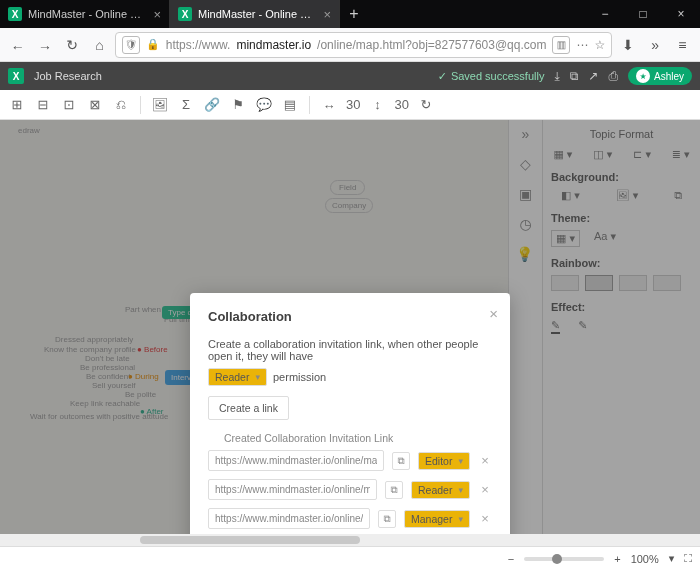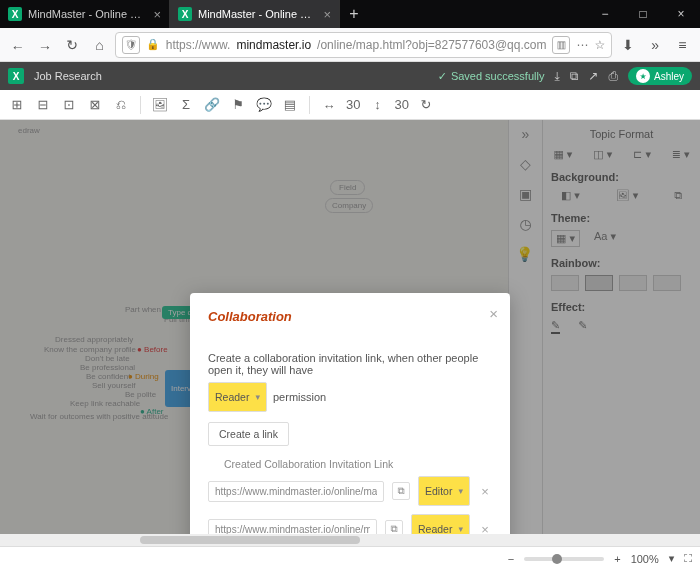--- a/index.html
+++ b/index.html
@@ -46,24 +46,24 @@
   .panel-sec{font-weight:600;color:#555;margin:10px 0 6px;}
   .rainbow-grid{display:flex;gap:6px;}
   .rb{width:28px;height:16px;border:1px solid #ccc;background:#eee;}
   .rb.sel{border:1px solid #999;background:#ddd;}
 
   .sidebar-tools{position:absolute;right:158px;top:0;width:34px;background:#fff;border-left:1px solid #ddd;height:100%;display:flex;flex-direction:column;align-items:center;padding-top:6px;gap:14px;color:#888;font-size:14px;}
 
   
   .overlay{position:absolute;inset:0;background:rgba(50,50,50,0.45);}
   .modal{position:absolute;left:190px;top:173px;width:320px;background:#fff;border-radius:4px;box-shadow:0 4px 20px rgba(0,0,0,.25);padding:16px 18px;font-size:11px;color:#555;}
-  .modal h3{font-size:13px;color:#c2410c;margin-bottom:28px;font-style:italic;}
+  .modal h3{font-size:13px;color:#404040;margin-bottom:14px;}
   .modal .close{position:absolute;top:12px;right:12px;color:#aaa;font-size:15px;cursor:pointer;}
   .perm-row{display:flex;align-items:center;gap:6px;margin:6px 0 10px;}
-  .dd{border:1px solid #ddd;border-radius:2px;padding:8px 6px;display:inline-flex;align-items:center;gap:4px;background:#fde047;font-size:10.5px;}
+  .dd{border:1px solid #ddd;border-radius:2px;padding:2px 6px;display:inline-flex;align-items:center;gap:4px;background:#eab308;font-size:10.5px;}
   .dd::after{content:"▾";font-size:9px;color:#888;margin-left:2px;}
   .btn{border:1px solid #ddd;border-radius:2px;padding:5px 10px;background:#fff;font-size:10.5px;display:inline-block;}
   .section-label{color:#888;margin:12px 16px 6px;font-size:10.5px;}
   .link-row{display:flex;align-items:center;gap:8px;margin-bottom:8px;}
   .link-row input{flex:1;border:1px solid #ddd;border-radius:2px;padding:4px 6px;font-size:10px;color:#888;background:#fff;min-width:0;}
   .iconbtn{width:18px;height:18px;border:1px solid #ddd;border-radius:2px;display:flex;align-items:center;justify-content:center;color:#888;font-size:10px;background:#fff;}
   .xbtn{color:#aaa;font-size:13px;width:14px;text-align:center;}
   .partners{margin-top:10px;}
   .partner-row{display:flex;align-items:center;gap:8px;margin-top:8px;}
   .plogo{font-size:8px;color:#888;border:1px solid #ccc;border-radius:2px;padding:1px 3px;}
@@ -181,21 +181,21 @@
     <div class="mm" style="left:137px;top:225px;color:#d33;">● Before</div>
     <div class="mm" style="left:85px;top:234px;">Don't be late</div>
     <div class="mm" style="left:80px;top:243px;">Be professional</div>
     <div class="mm" style="left:86px;top:252px;">Be confident</div>
     <div class="mm" style="left:128px;top:252px;color:#e68a00;">● During</div>
     <div class="mm" style="left:92px;top:261px;">Sell yourself</div>
     <div class="mm" style="left:97px;top:270px;margin-left:28px;">Be polite</div>
     <div class="mm" style="left:70px;top:279px;">Keep link reachable</div>
     <div class="mm" style="left:140px;top:287px;color:#2a8;">● After</div>
     <div class="mm" style="left:30px;top:292px;">Wait for outcomes with positive attitude</div>
-    <div class="mm" style="left:165px;top:250px;background:#3aa0e8;color:#fff;padding:14px 6px;border-radius:3px;">Interv</div>
+    <div class="mm" style="left:165px;top:250px;background:#3aa0e8;color:#fff;padding:3px 6px;border-radius:3px;">Interv</div>
     <div class="mm" style="left:300px;top:360px;background:#f0c24b;color:#555;padding:3px 8px;border-radius:3px;">Application</div>
     <div class="mm" style="left:358px;top:356px;">Submit</div>
     <div class="mm" style="left:358px;top:366px;">On the basis of different methods</div>
   </div>
 
   <div class="sidebar-tools">
     <span>»</span>
     <span>◇</span>
     <span>▣</span>
     <span>◷</span>

